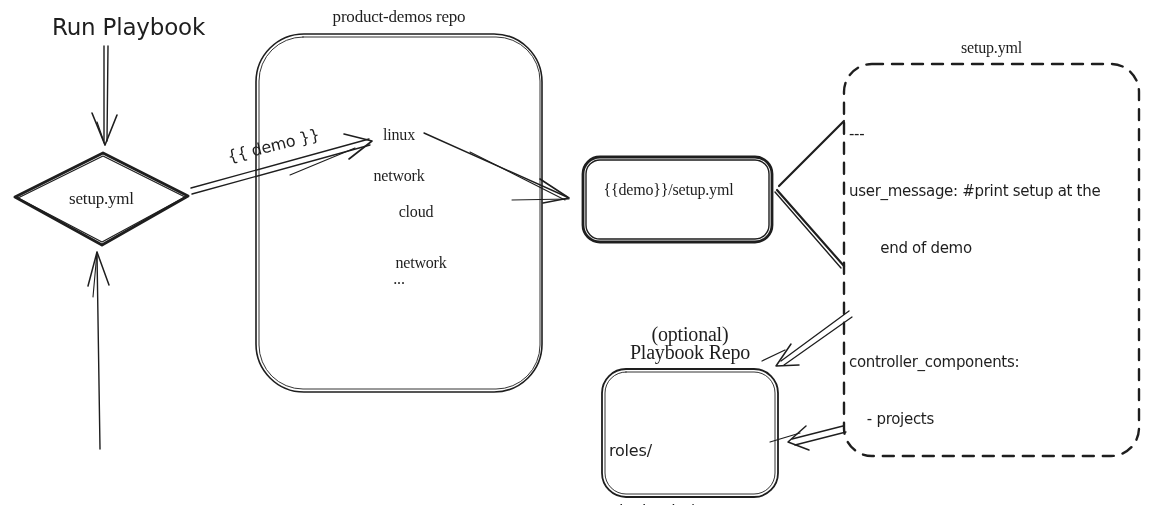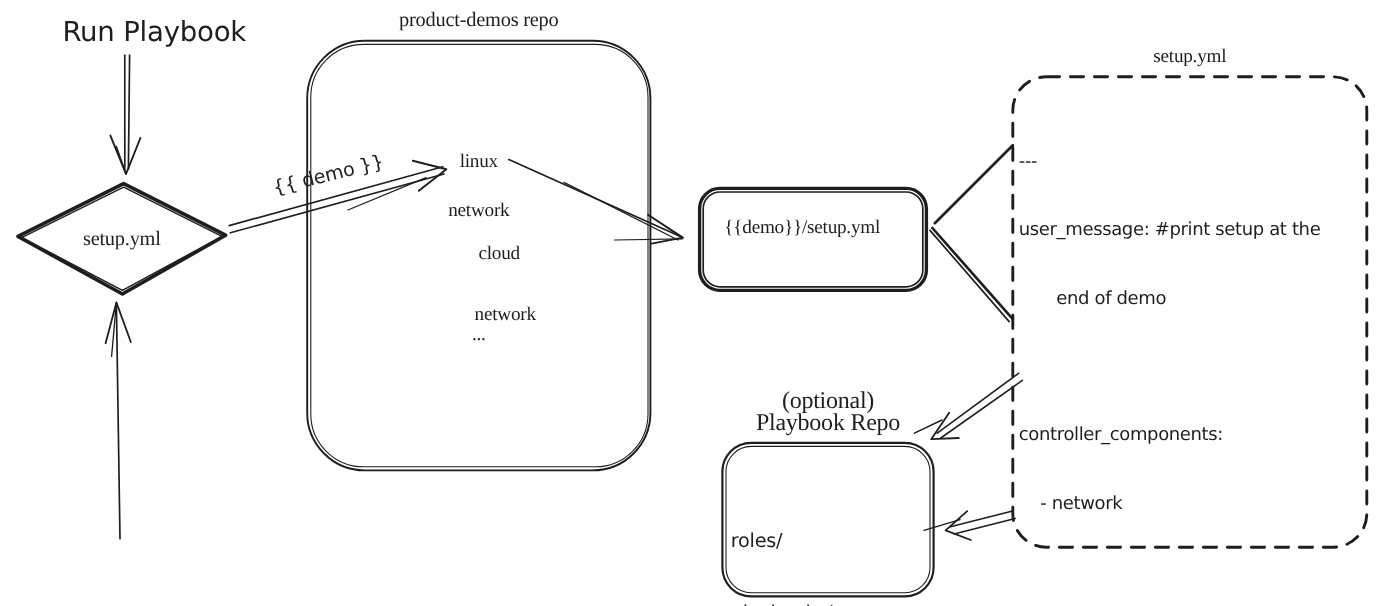--- a/index.html
+++ b/index.html
@@ -140,21 +140,21 @@
   </div>
 
   <div class="txt lbl-setupyml-title center">setup.yml</div>
 
   <div class="txt yaml-block">
     <div class="yl">---</div>
     <div class="yl">user_message: #print setup at the</div>
     <div class="yl">       end of demo</div>
     <div class="yl"></div>
     <div class="yl">controller_components:</div>
-    <div class="yl">    - network</div>
+    <div class="yl">    - projects</div>
     
     
     
     
     
     
     
     
     
     

